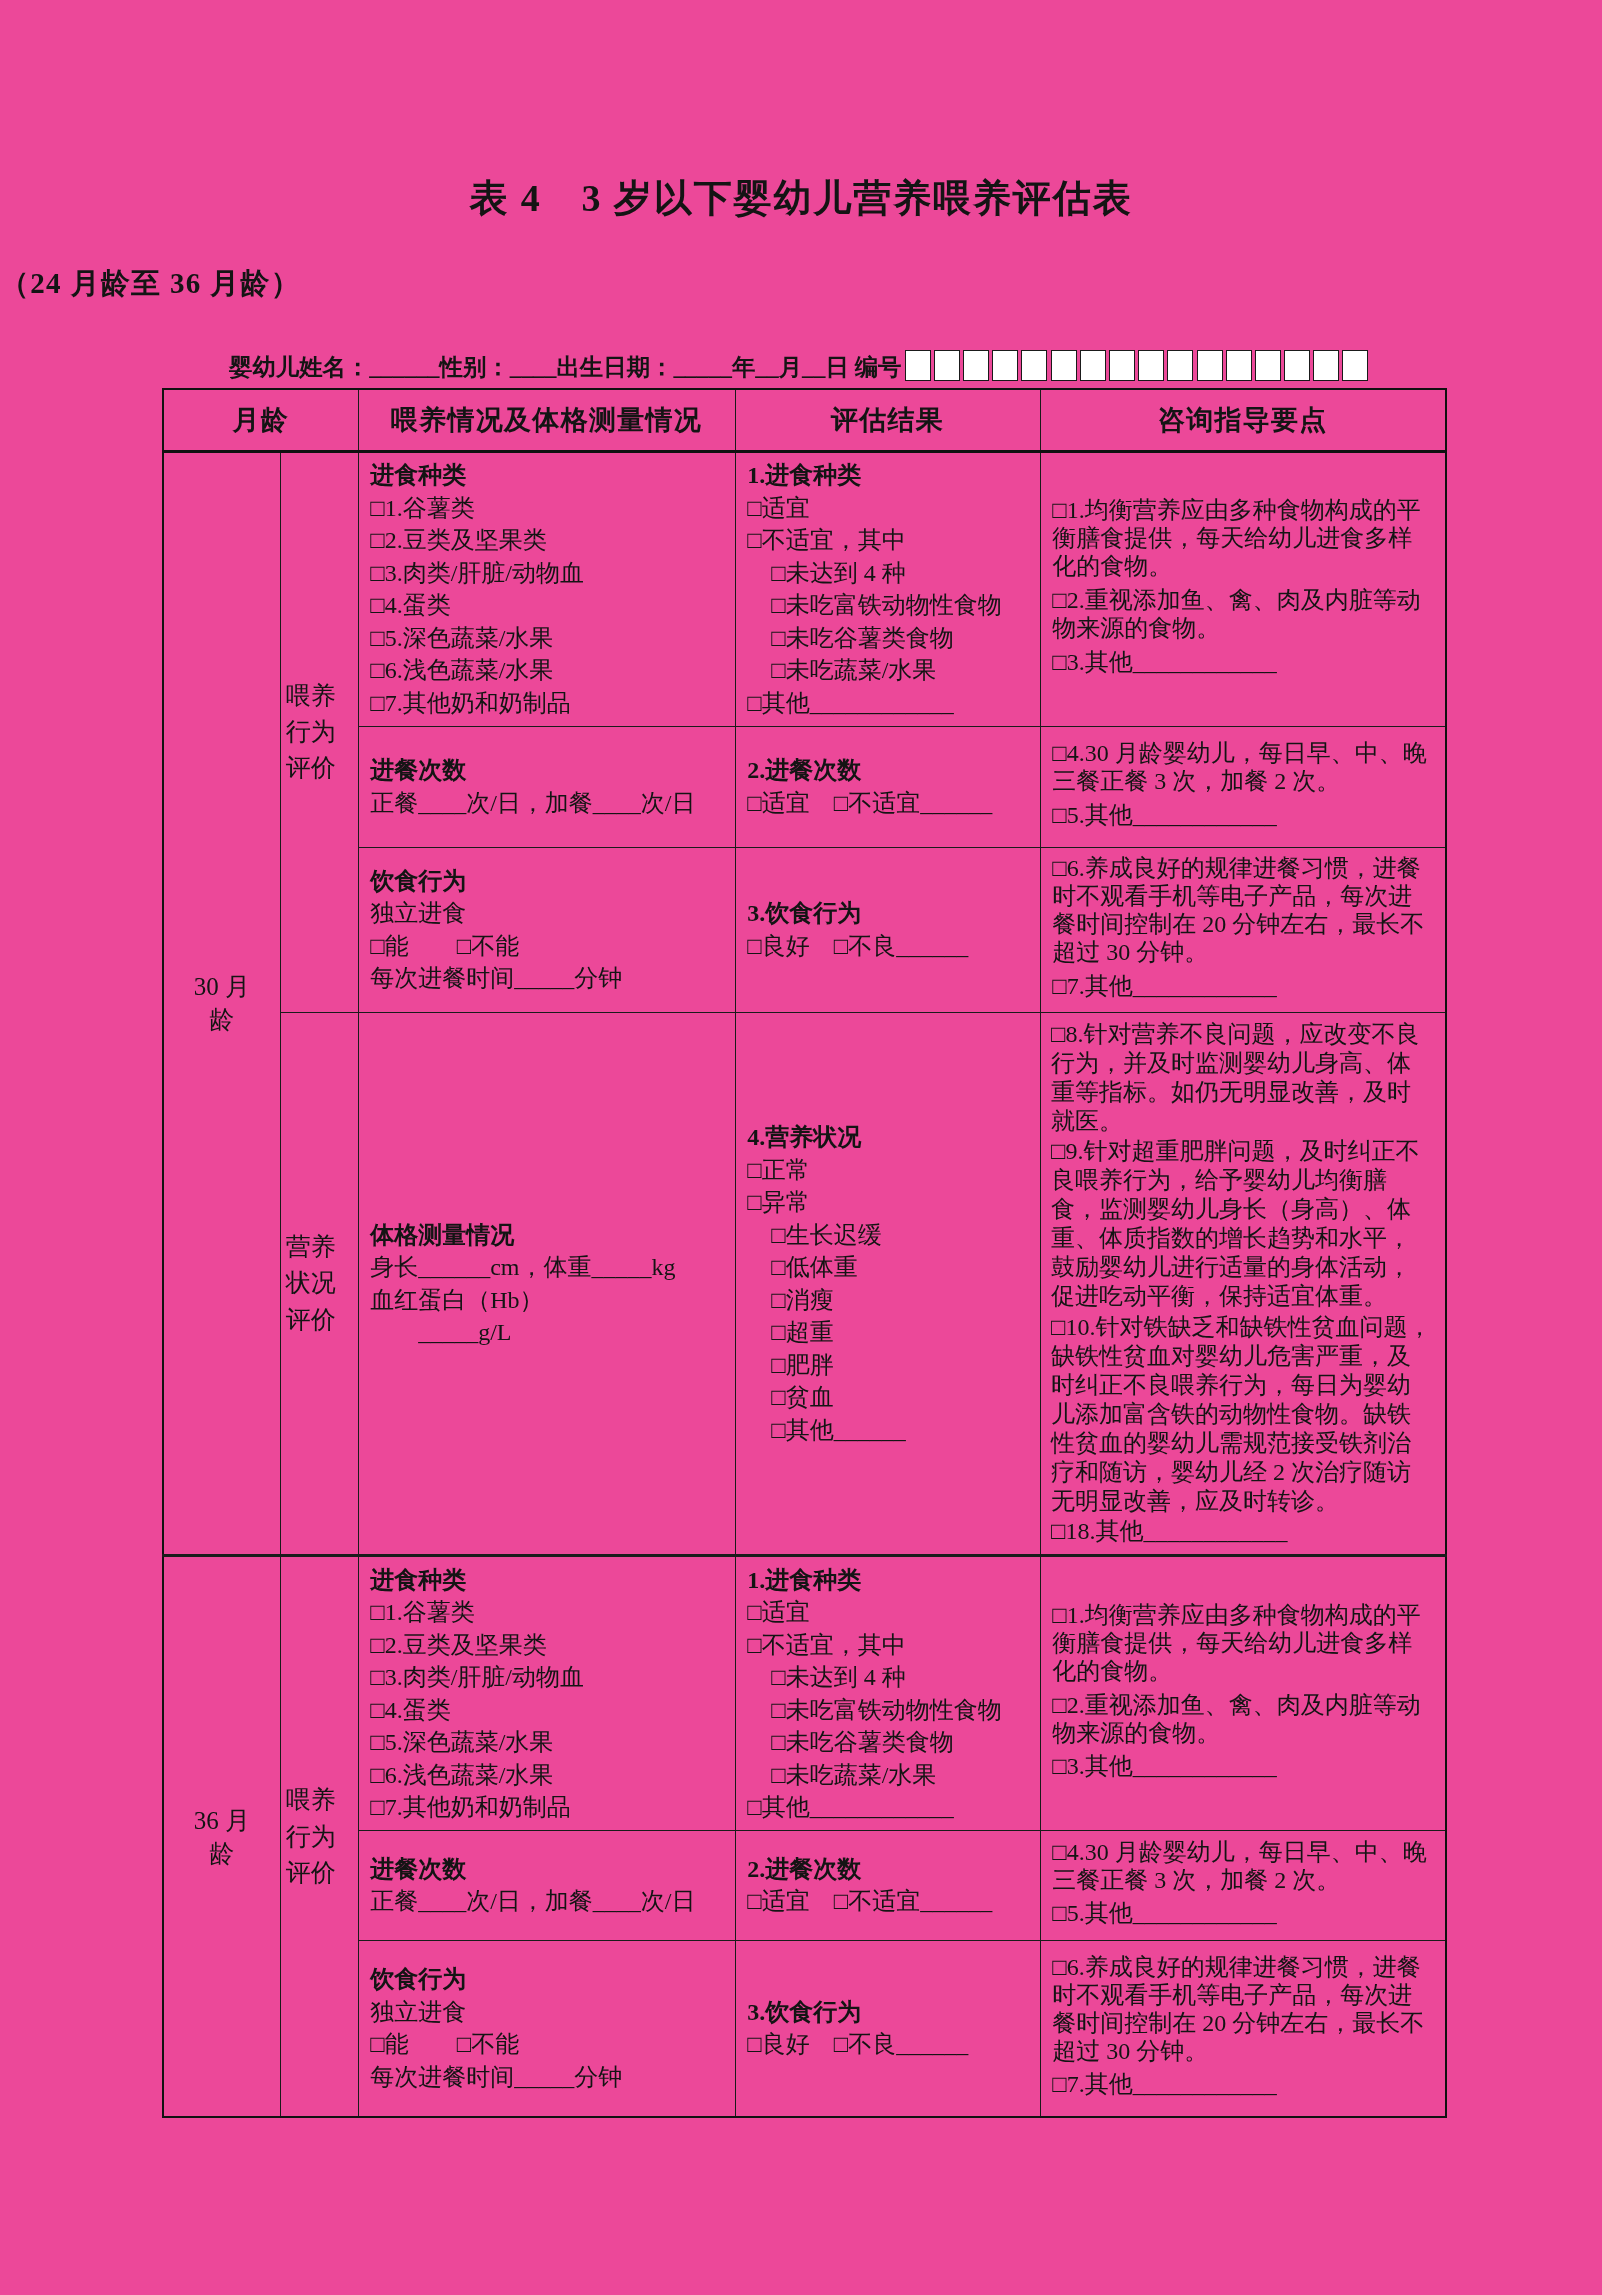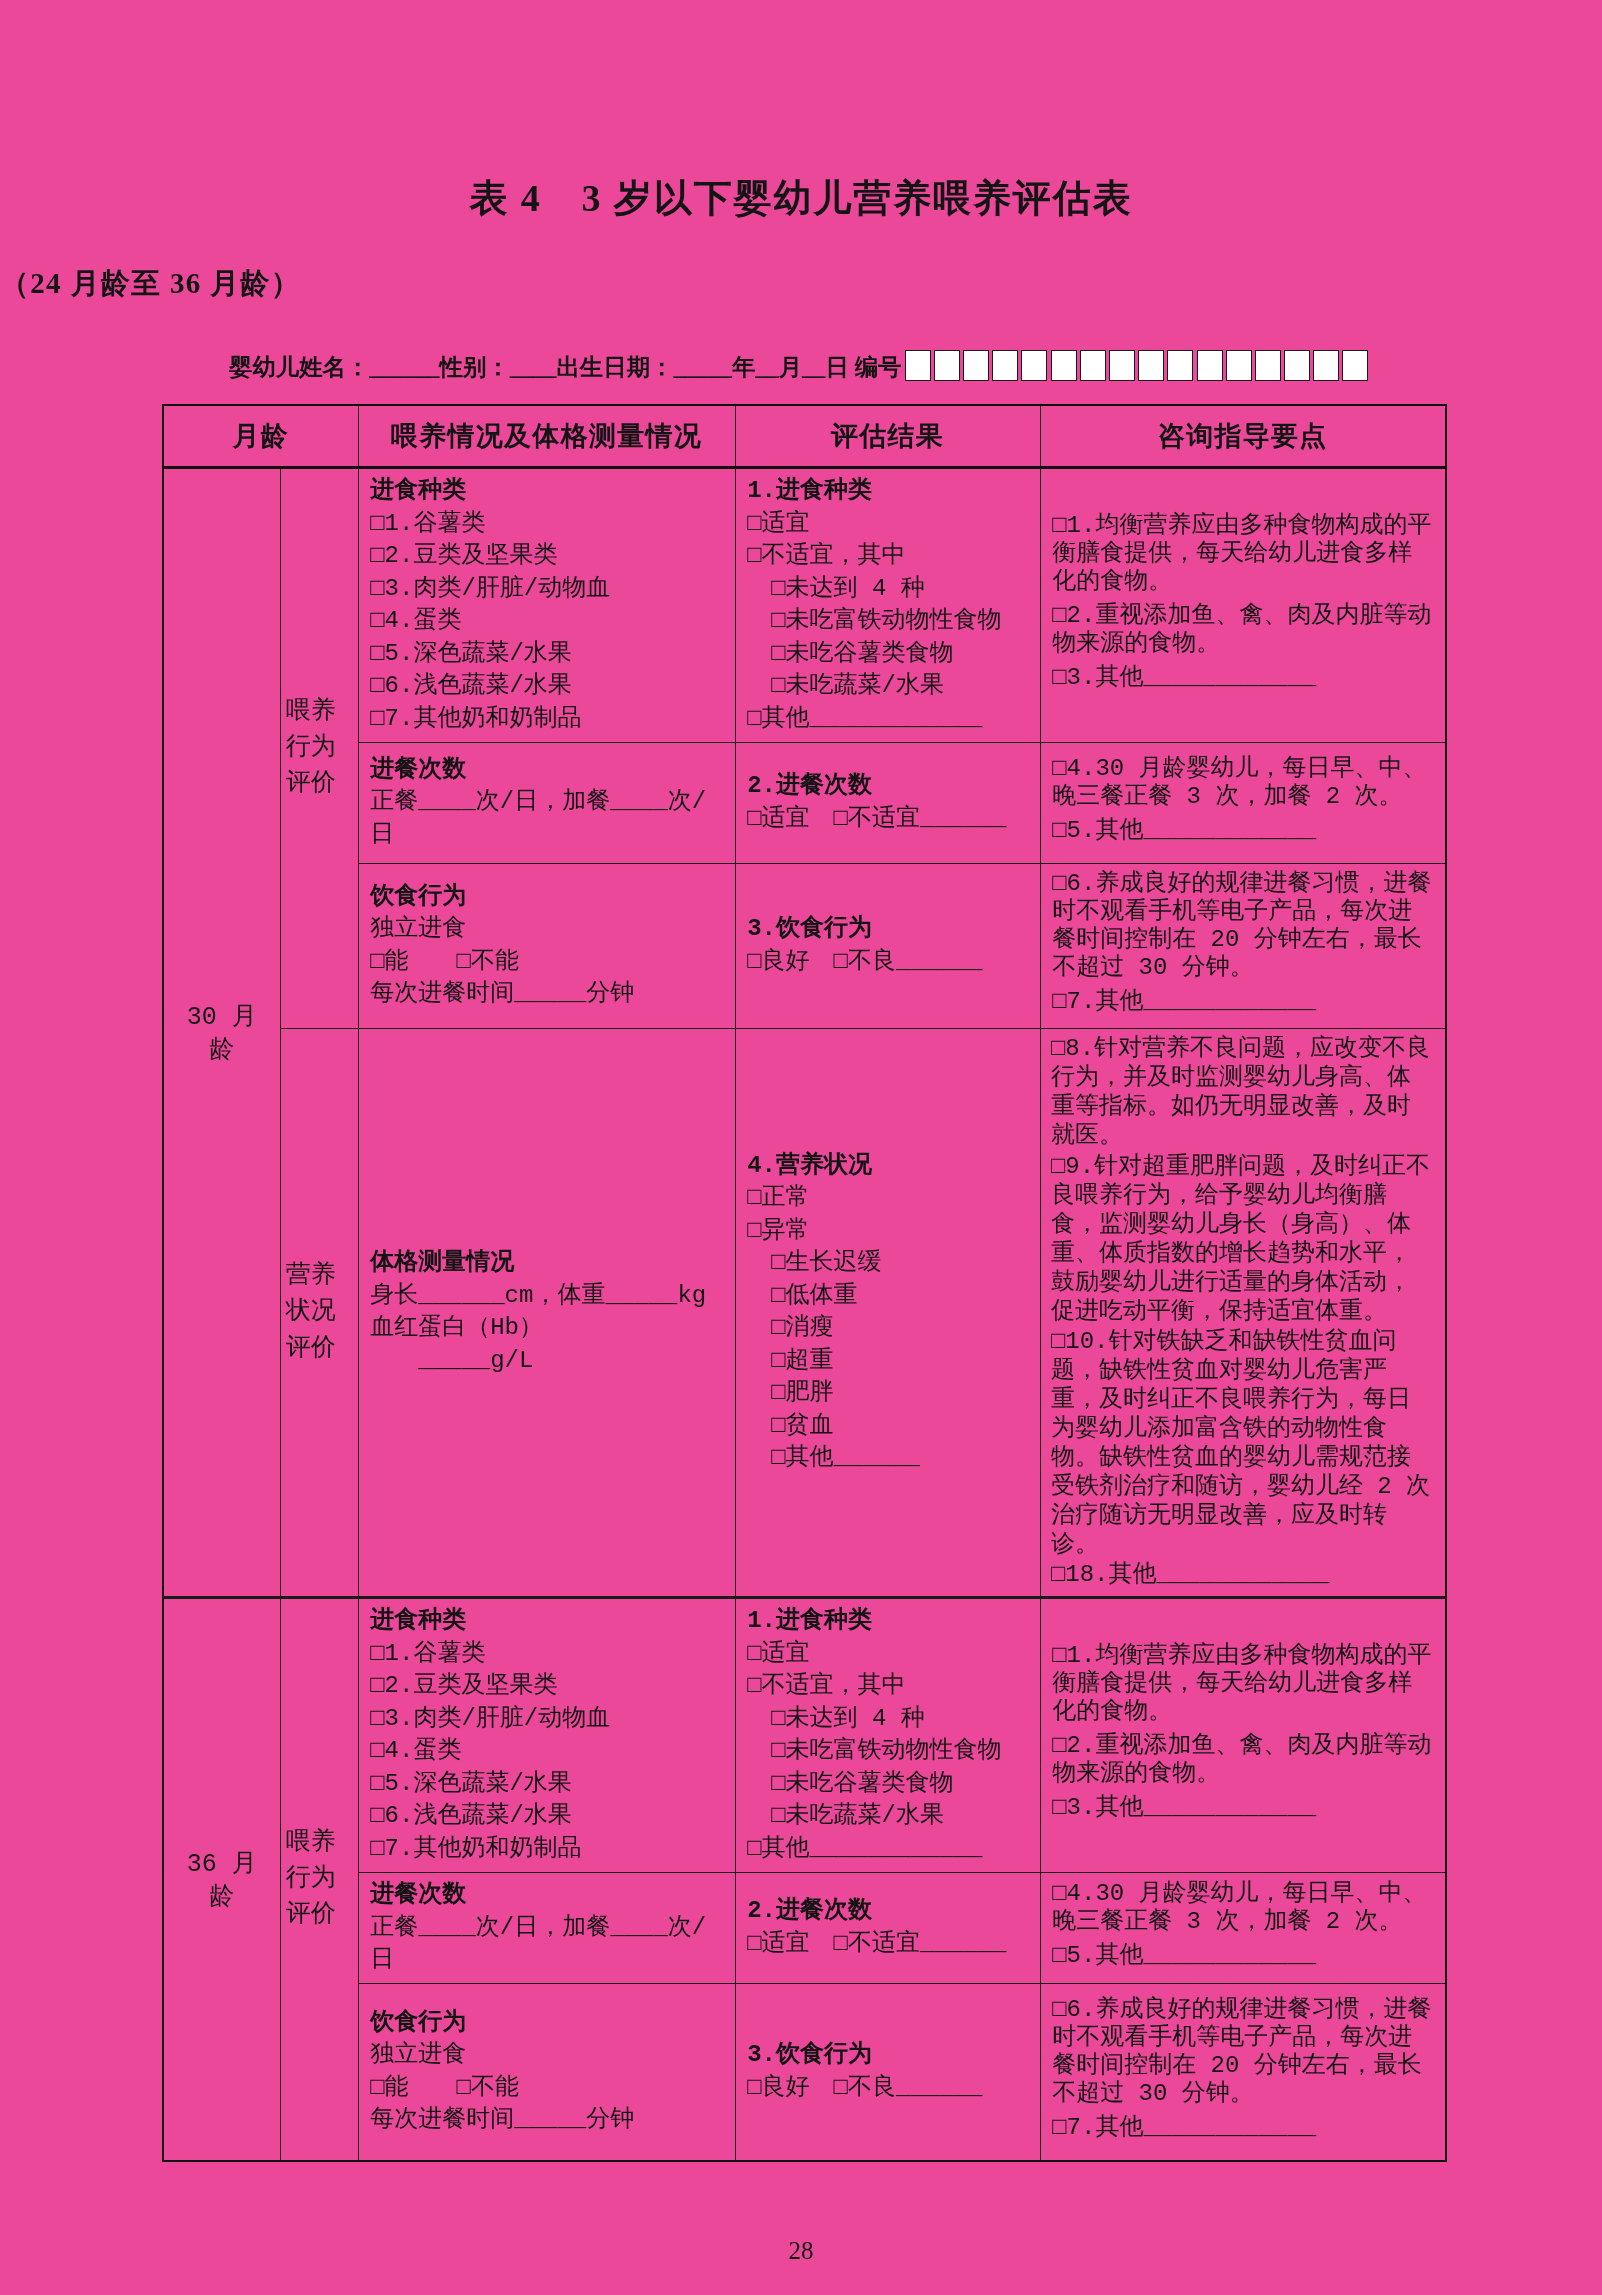--- a/index.html
+++ b/index.html
@@ -20,24 +20,23 @@
   .info-line{
     position:absolute;top:350px;left:229px;width:1287px;
     font-size:23.4px;font-weight:bold;white-space:nowrap;
   }
   .sbox{
     display:inline-block;width:24px;height:29px;
     border:1.9px solid #1a1a1a;margin-left:3.2px;vertical-align:-6.5px;
     background:#fff;
   }
   table.main{
-    position:absolute;left:162px;top:404px;width:1284px;
+    position:absolute;left:162px;top:388px;width:1284px;
     border-collapse:collapse;table-layout:fixed;
     border:2.6px solid #111;
-    font-family:Liberation Mono, monospace;
   }
   td,th{
     border:1.9px solid #1b1b1b;
     padding:6.5px 11.7px;
     vertical-align:middle;
     font-size:24px;
     overflow:hidden;
   }
   th{
     font-size:27px;font-weight:bold;text-align:center;
@@ -292,16 +291,15 @@
         <div>
               <div class="line">□6.养成良好的规律进餐习惯，进餐时不观看手机等电子产品，每次进餐时间控制在 20 分钟左右，最长不超过 30 分钟。</div>
               <div class="line">□7.其他____________</div>
             </div>
       </td>
     </tr>
 
   </tbody>
     </table>
 
-  <div class="page-number">28</div>
 
 </div>
 
 
 </body></html>

